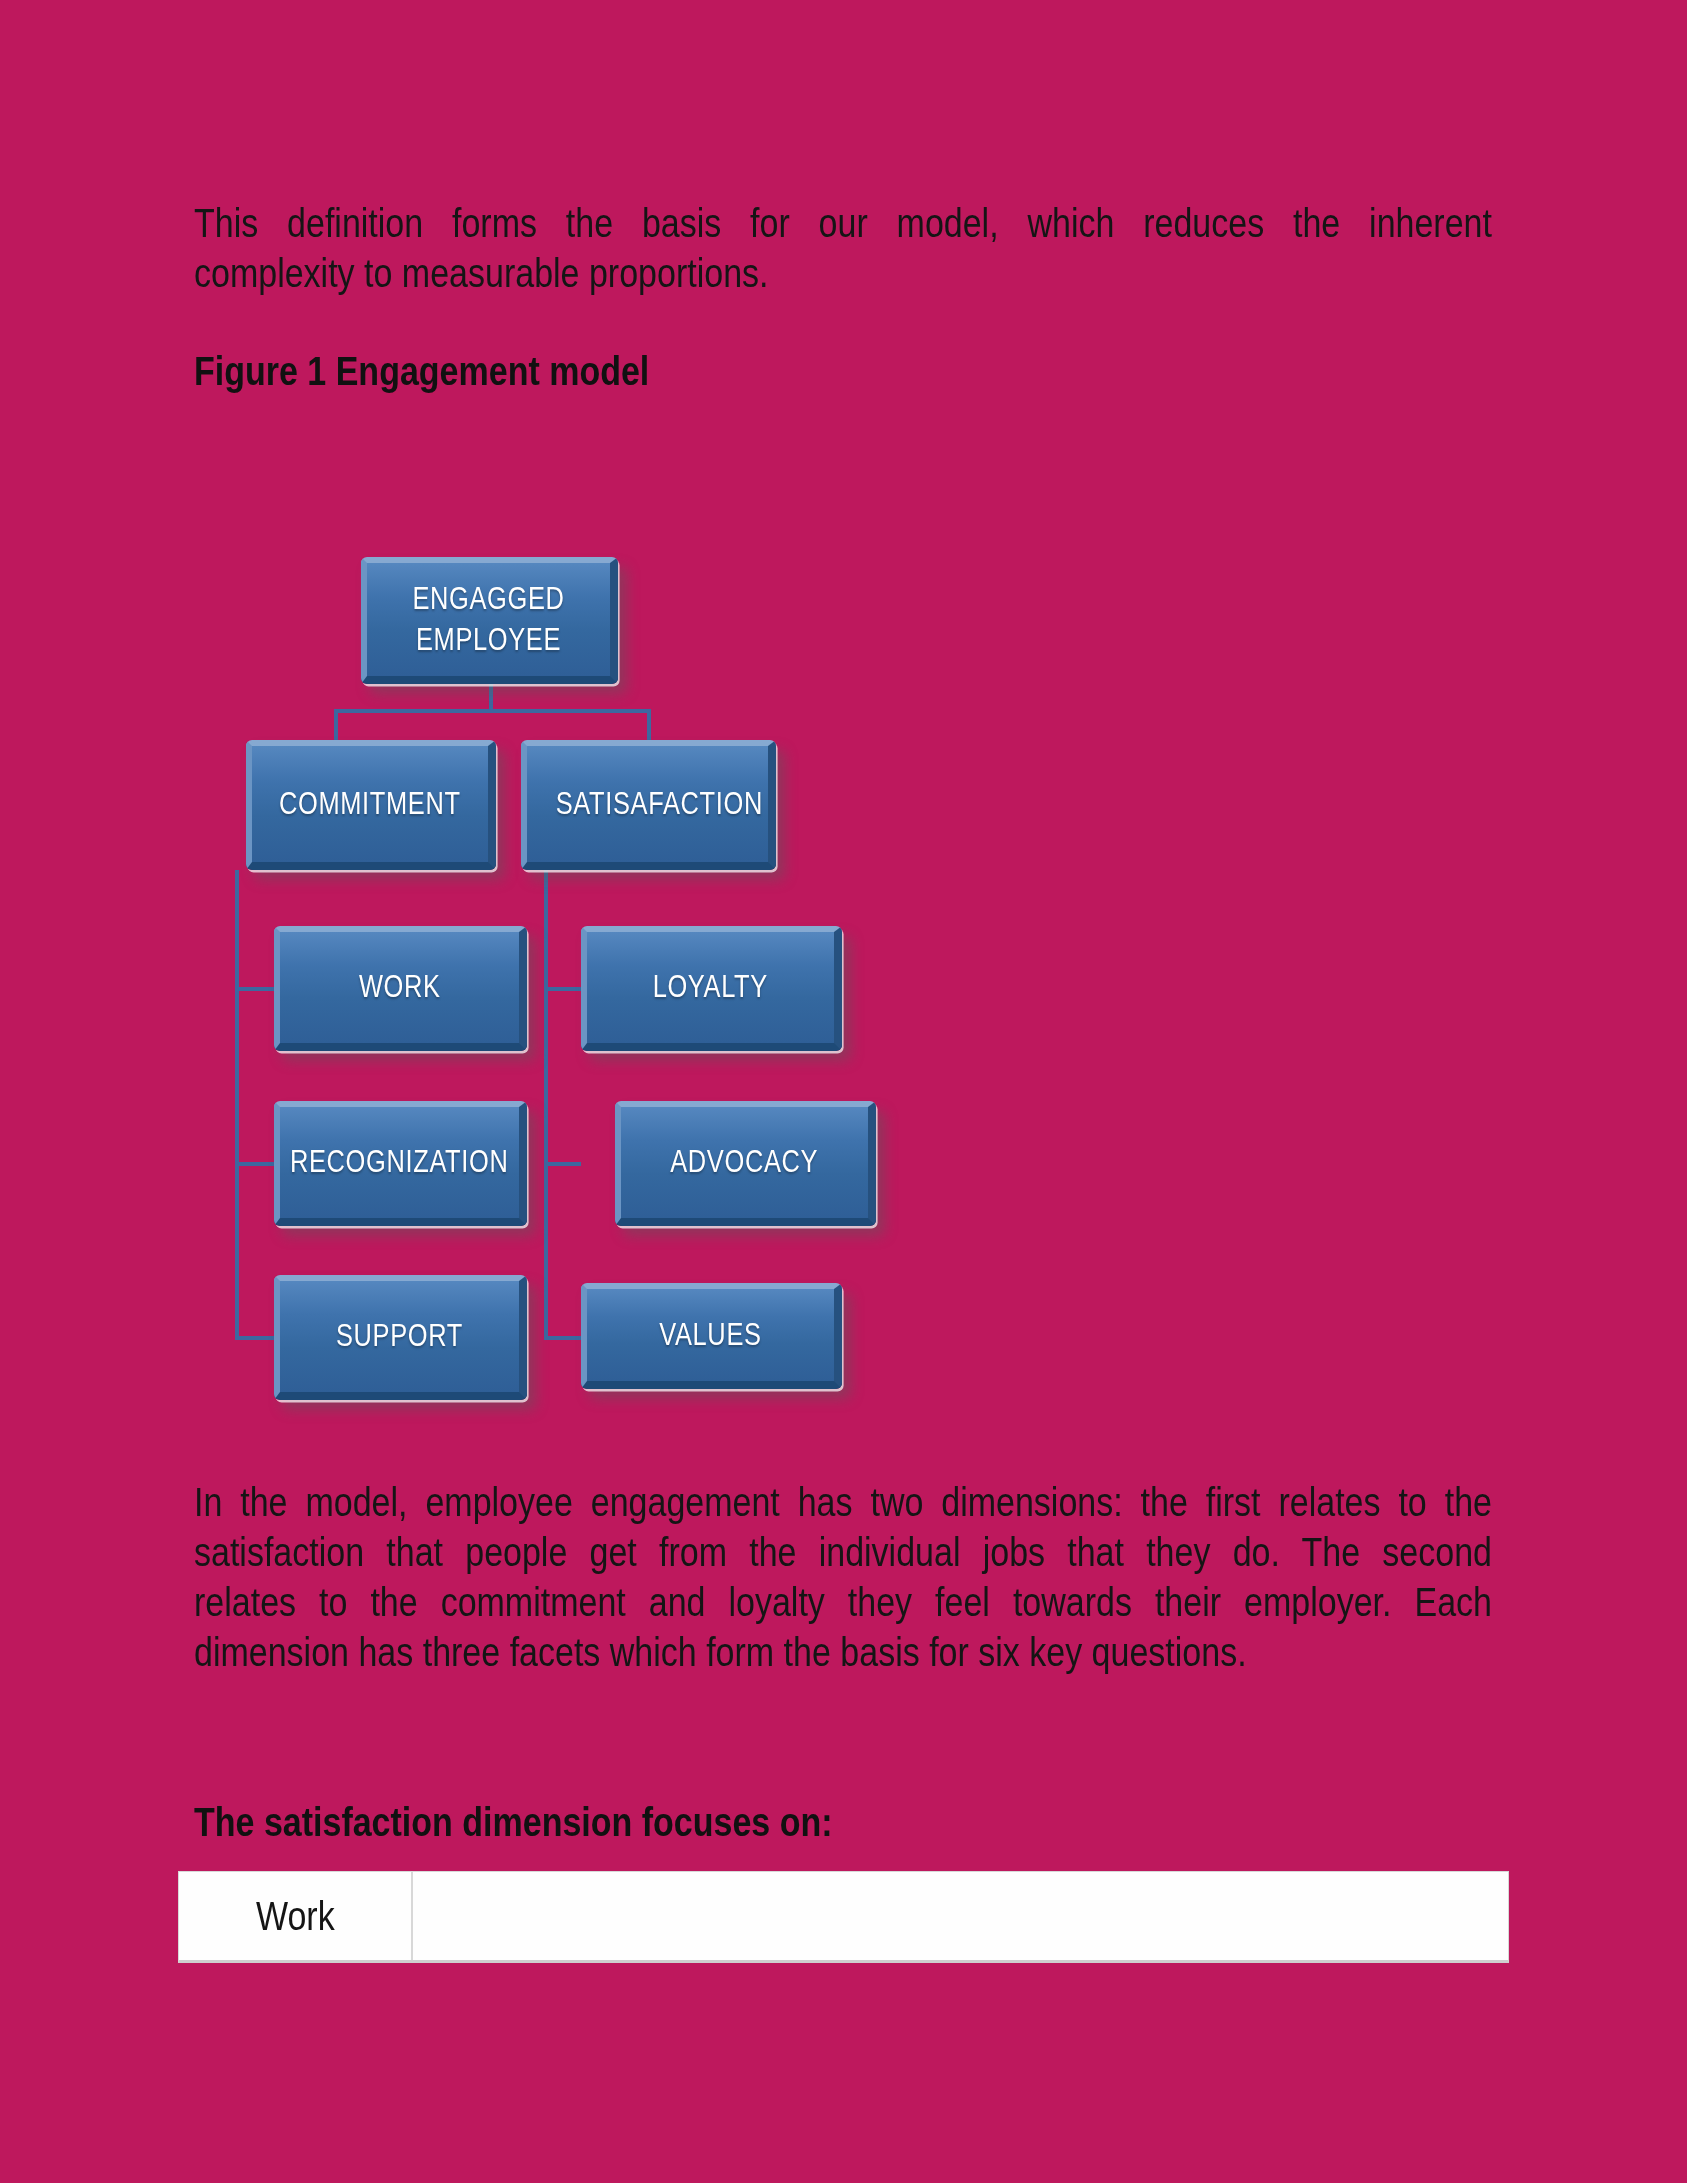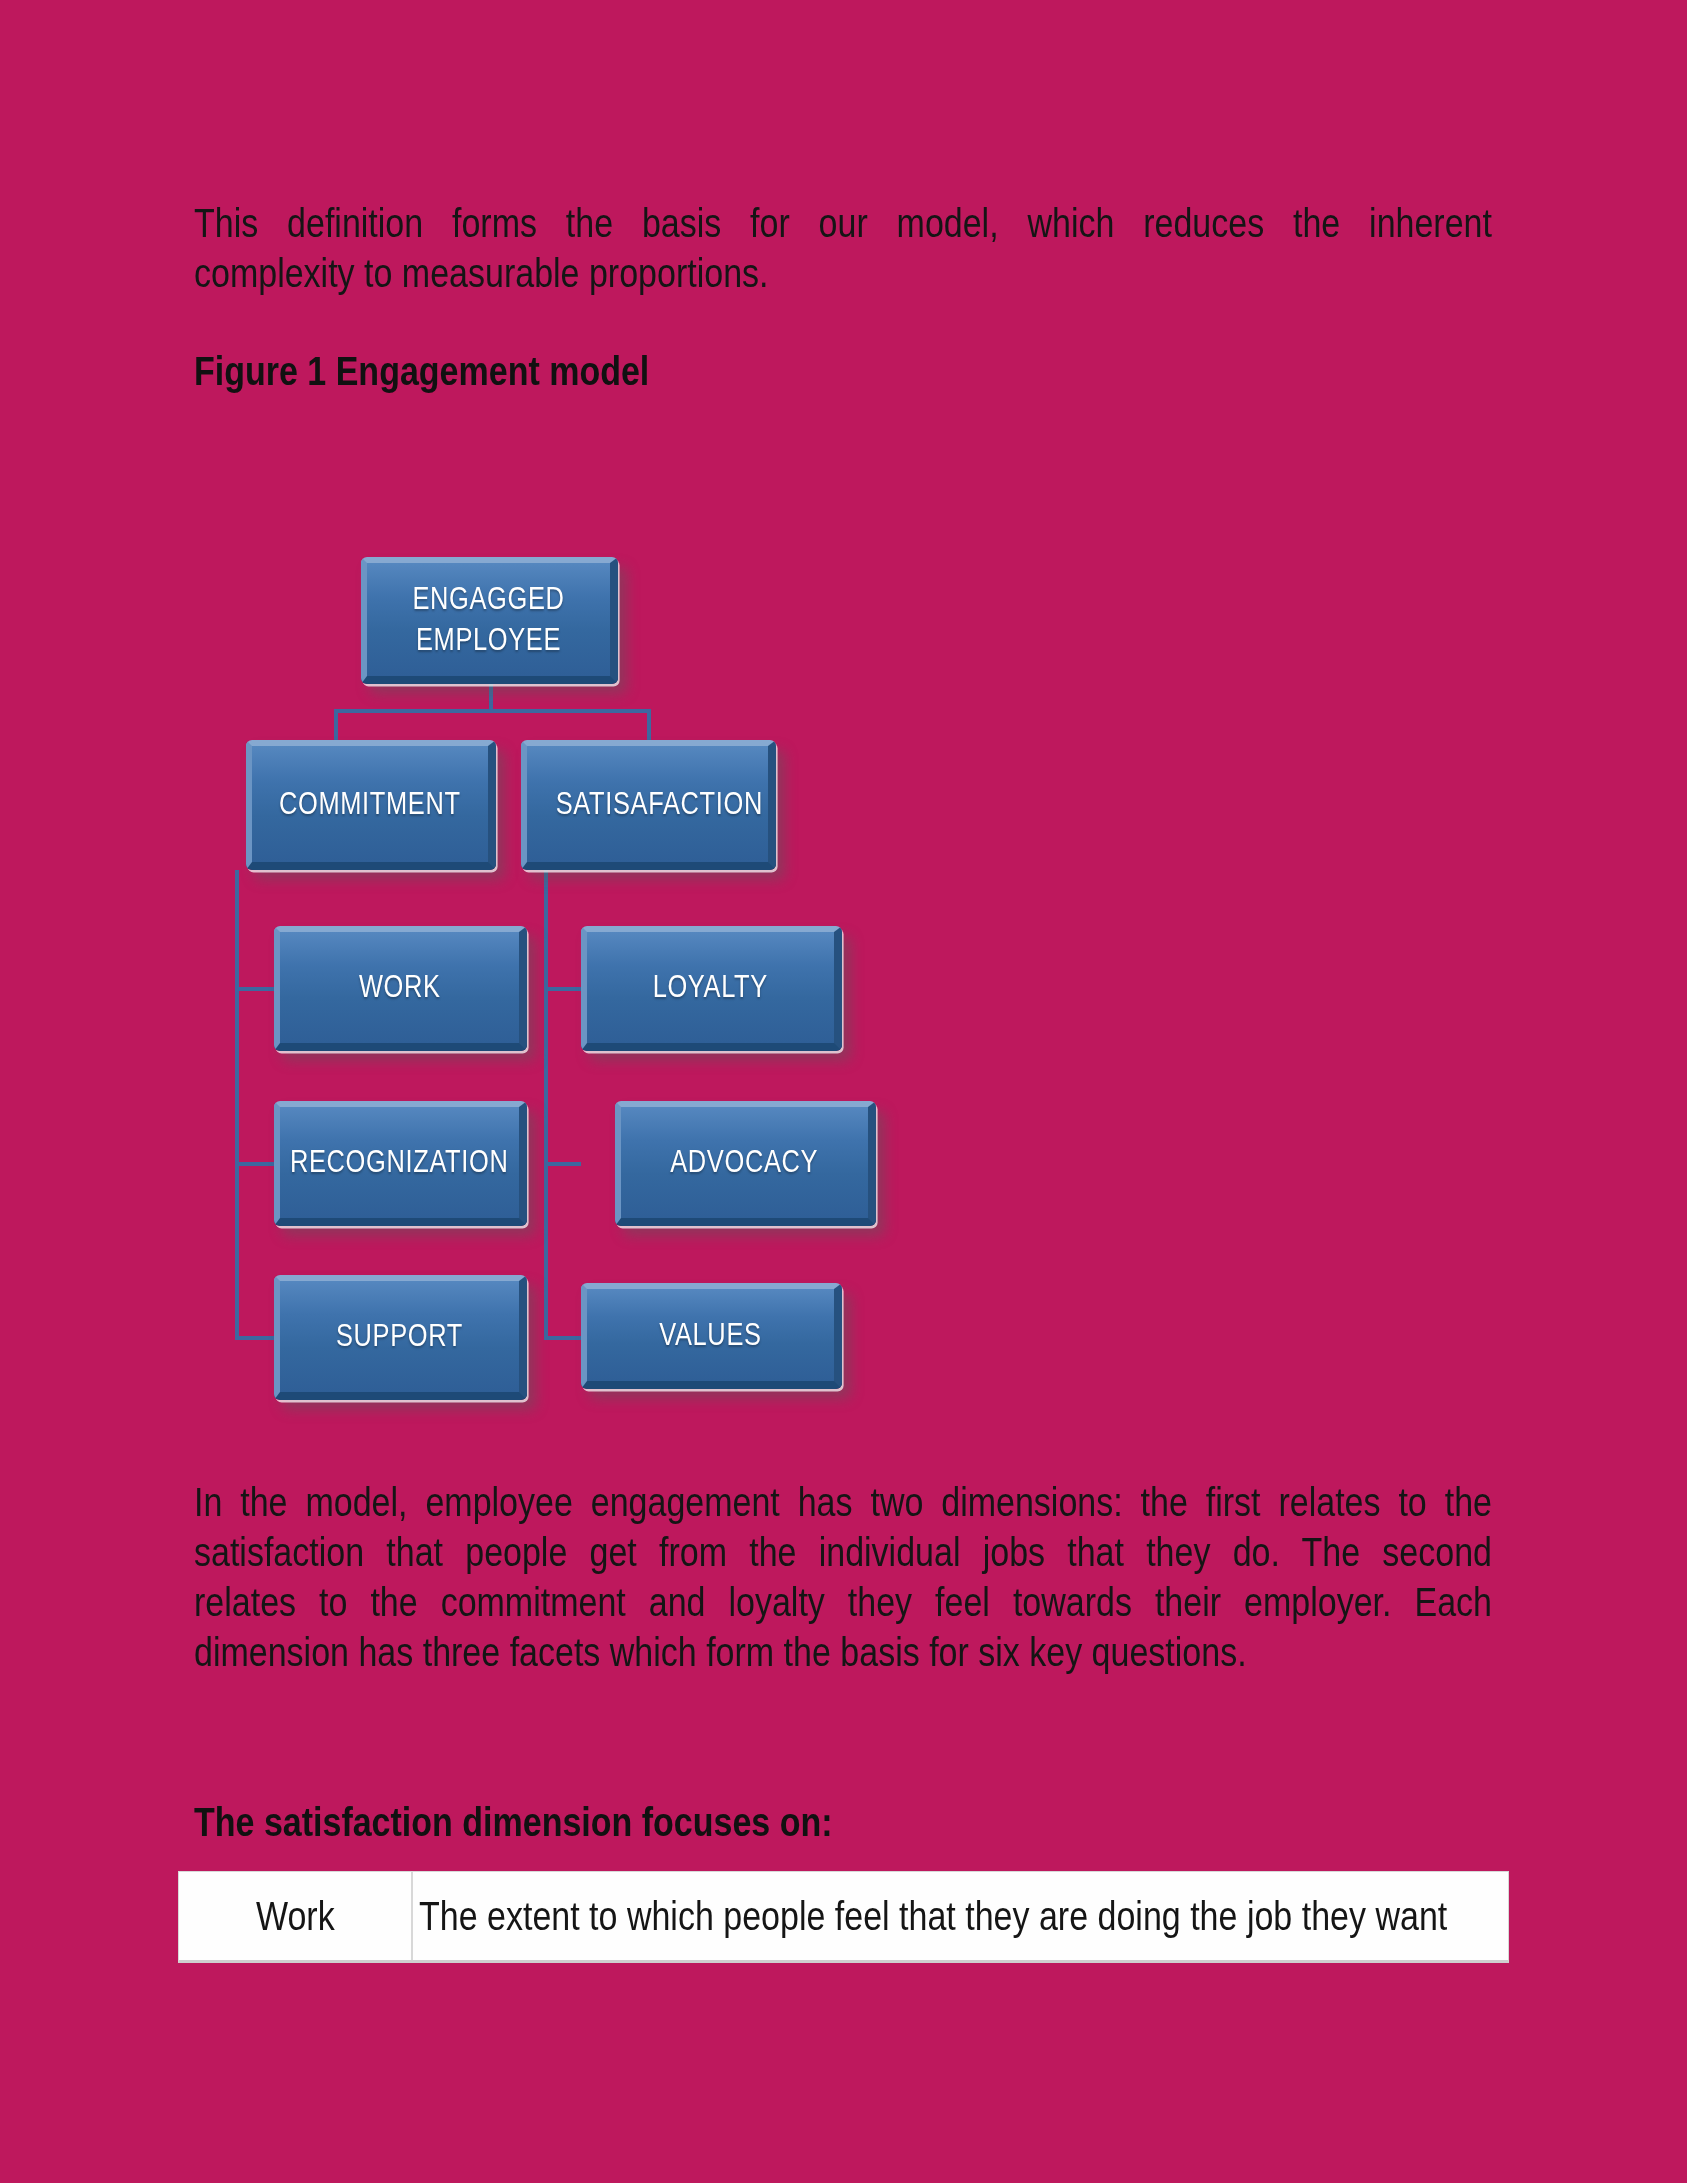--- a/index.html
+++ b/index.html
@@ -157,19 +157,16 @@
     <div class="lline">dimension has three facets which form the basis for six key questions.</div>
   </div>
 
   <div class="heading" style="top:1797px;">The satisfaction dimension focuses on:</div>
 
   <div class="doc-table">
     <div class="divider"></div>
     <div class="cell term">
       <span class="cellinner">Work</span>
     </div>
-    <div class="cell def">
-      <span class="cellinner">The extent to which people feel that they are doing the job they want</span>
-    </div>
   </div>
 
 </div>
 
 
 </body></html>

